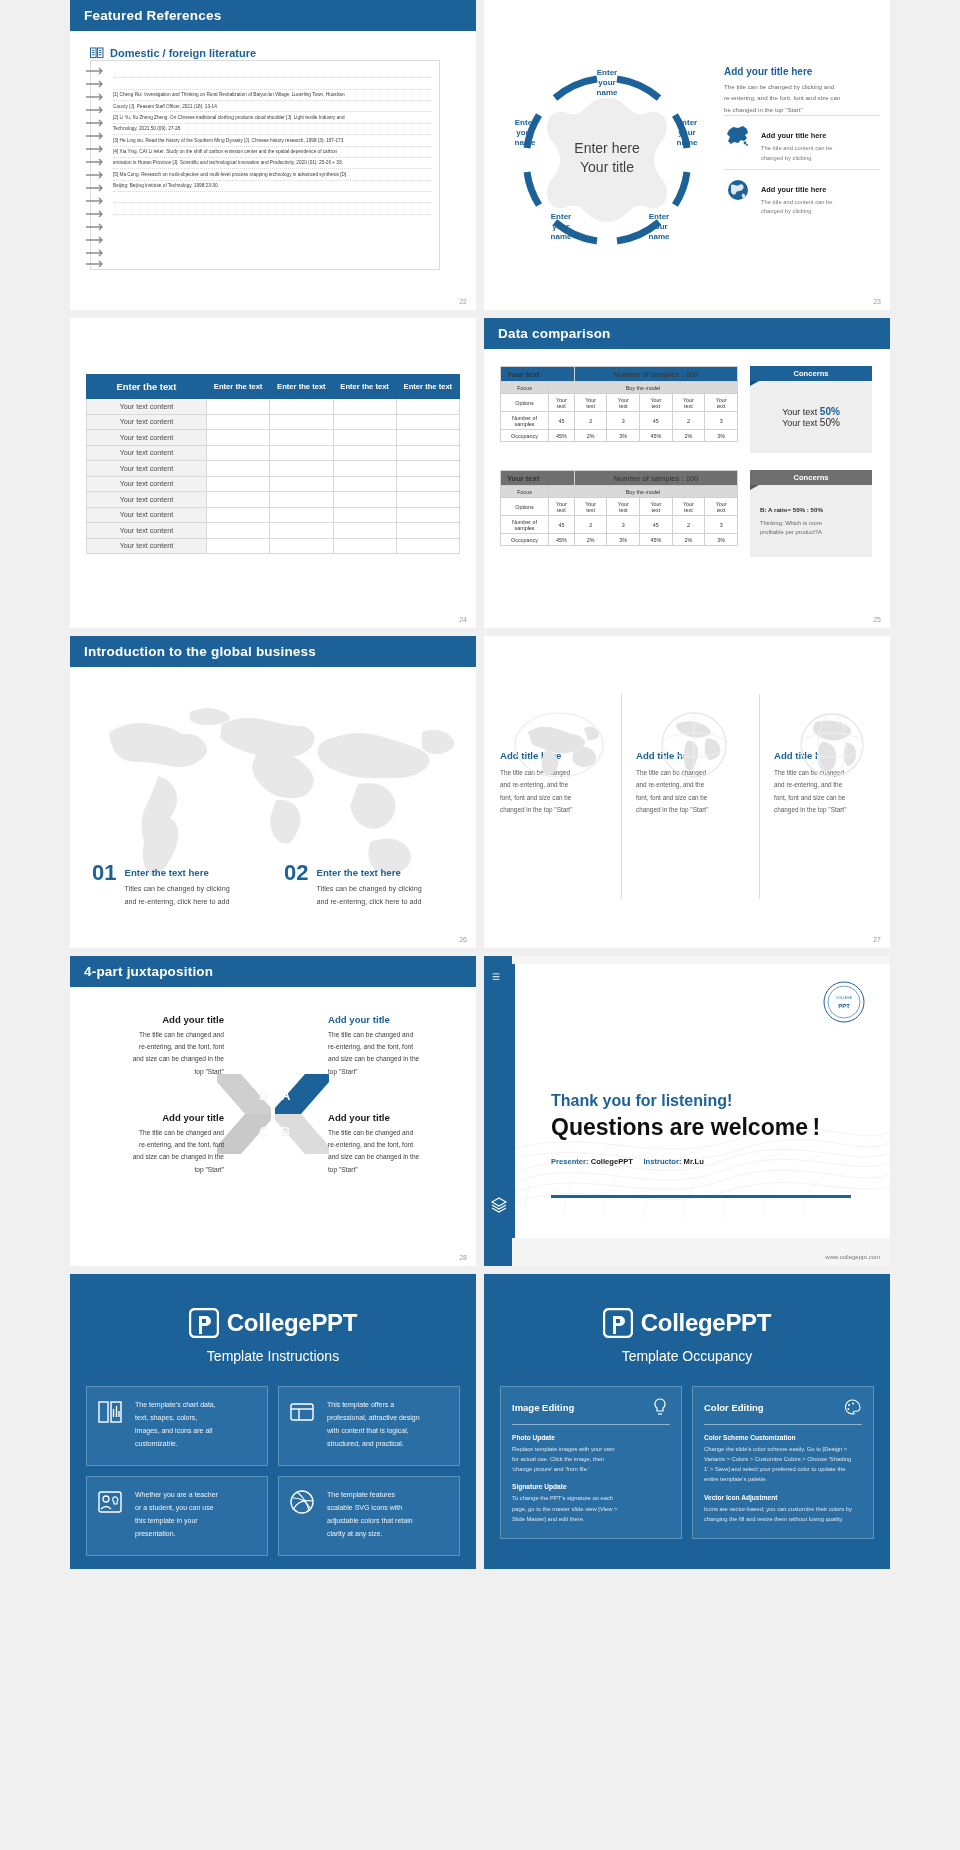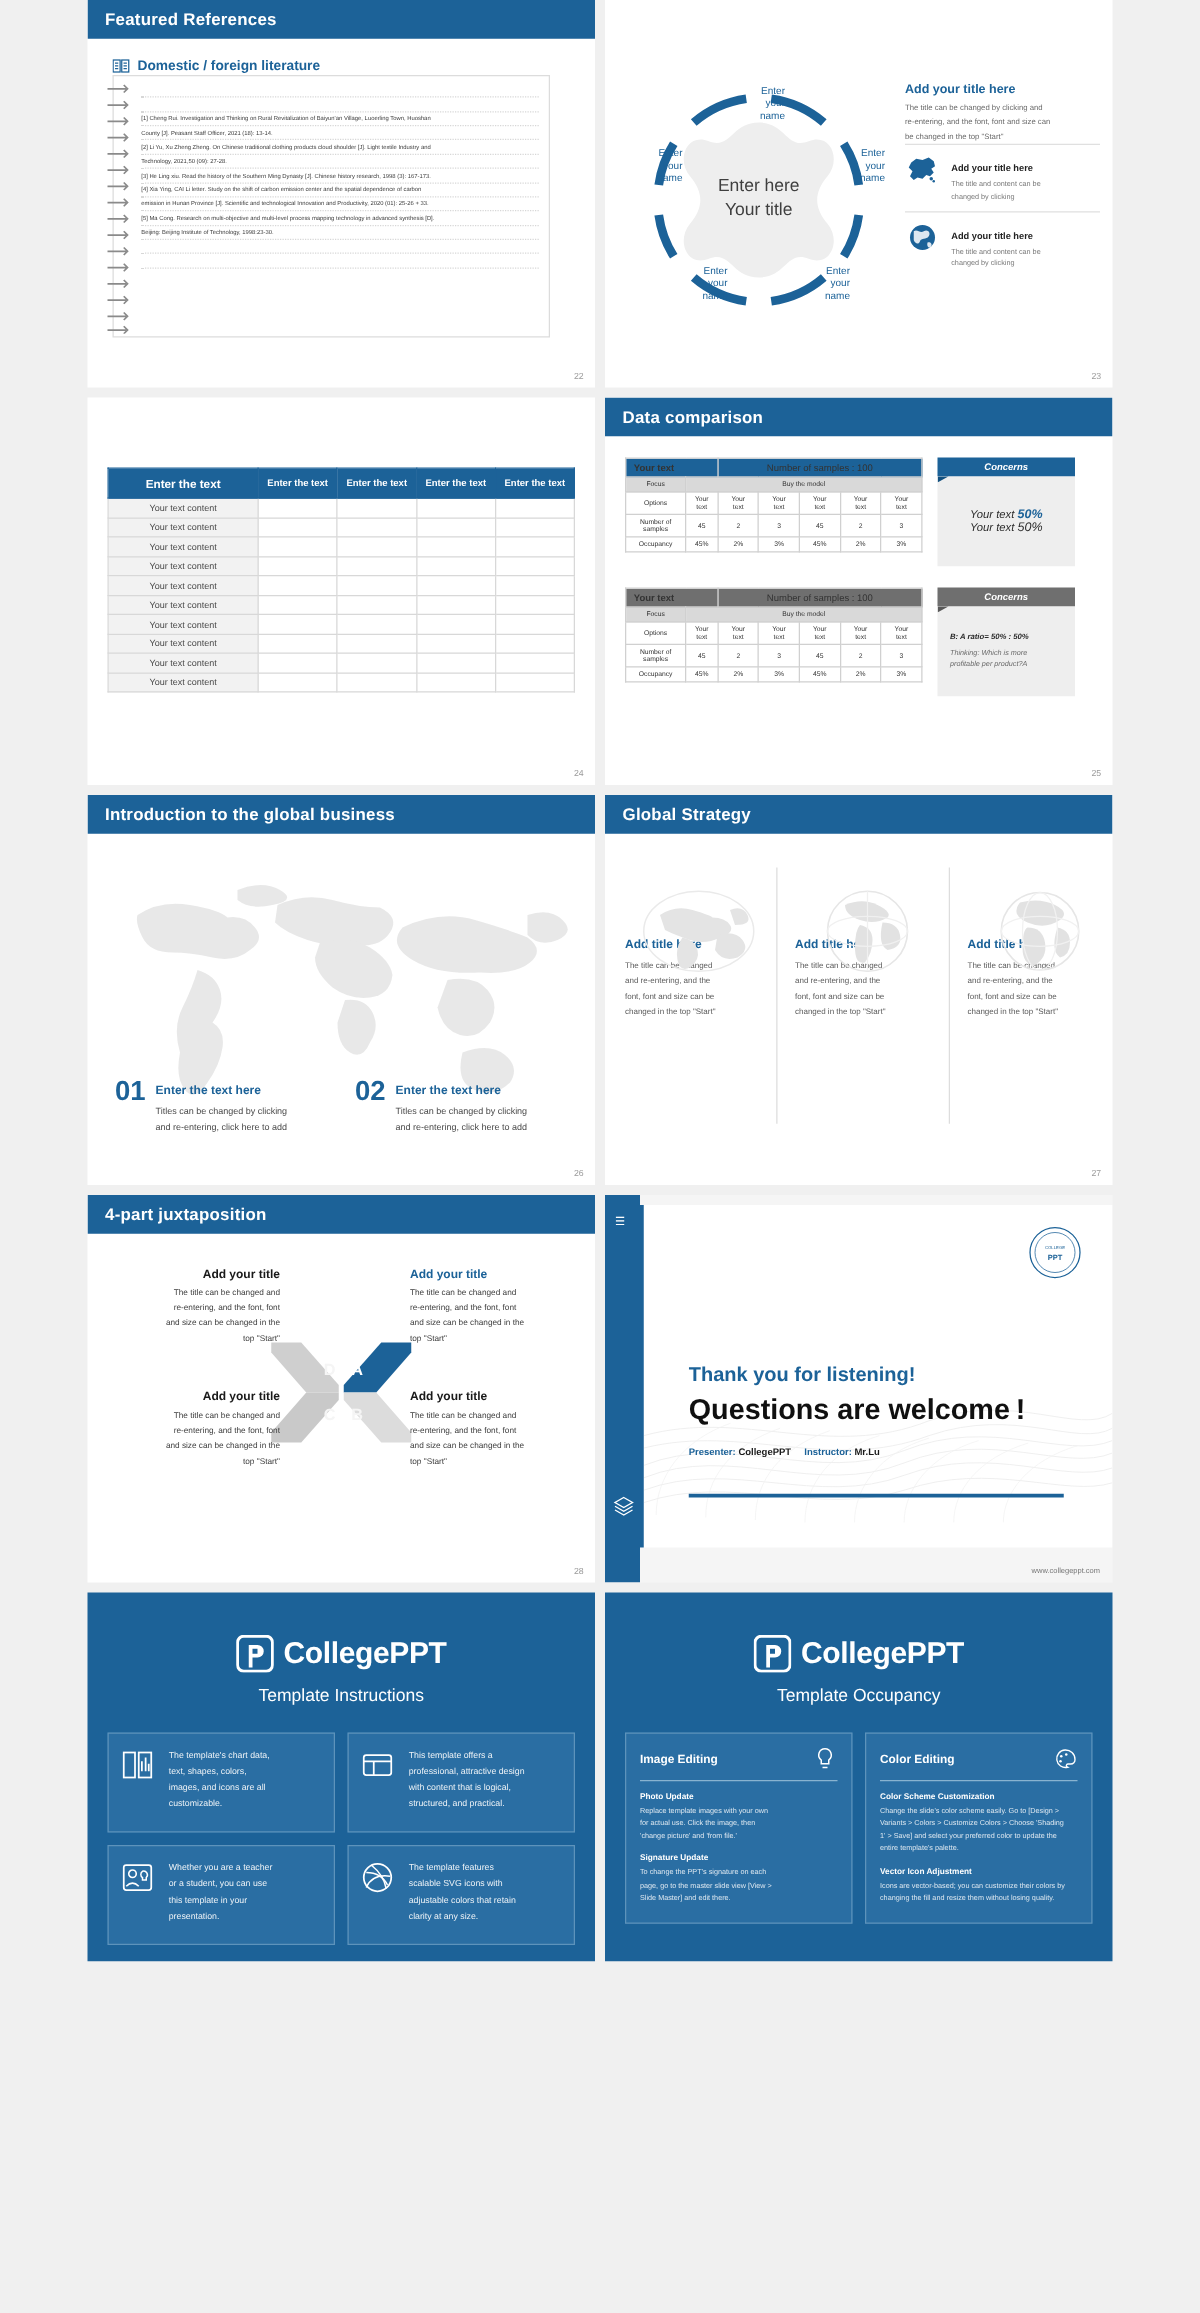--- a/index.html
+++ b/index.html
@@ -52,22 +52,22 @@
     padding: 2.6px 0 2.6px 0; white-space: nowrap;
   }
   .ref-line.blank { color: transparent; }
   
   .donut-wrap { position:absolute; left: 14px; top: 42px; width: 218px; height: 232px; }
   .donut-center {
     position:absolute; left:50%; top:50%; transform:translate(-50%,-50%);
     text-align:center; font-size:14px; color:#3f3f3f; line-height:1.35;
     width: 110px;
   }
-  .dlabel { position:absolute; color:#1c6298; font-size:8px; font-weight:normal;
-            text-align:right; line-height:1.25; width:42px; }
+  .dlabel { position:absolute; color:#1c6298; font-size:8px; font-weight:bold;
+            text-align:center; line-height:1.25; width:42px; }
   .s23-right { position:absolute; left: 240px; top: 66px; width: 156px; }
   .s23-h { color:#1c6298; font-size:10px; font-weight:bold; }
   .s23-p { color:#6a6a6a; font-size:6.2px; line-height:1.85; margin-top:4px; }
   .s23-row { display:flex; gap:7px; padding:8px 0 6px; border-top:1px solid #e0e0e0;
              align-items:flex-start; }
   .s23-row:first-of-type { margin-top:9px; }
   .s23-row .ico { width:30px; flex:0 0 30px; text-align:center; }
   .s23-row .t { color:#222; font-size:7.4px; font-weight:bold; }
   .s23-row .d { color:#7a7a7a; font-size:5.8px; line-height:1.6; margin-top:2px; }
   
@@ -88,21 +88,21 @@
   .dc-tbl.two { left:16px; top:152px; }
   .dc-tbl td, .dc-tbl th { border:1px solid #d0d0d0; font-size:5.4px; color:#333;
                             text-align:center; padding:2.5px 1px; }
   .dc-head { background:#1c6298; color:#fff; }
   .dc-head.grey { background:#6f6f6f; }
   .dc-head .l { font-size:7.6px; font-weight:bold; text-align:left; padding-left:6px; }
   .dc-head .r { font-size:7.6px; font-weight:normal; }
   .dc-sub { background:#d9d9d9; font-size:5.6px; }
   .dc-lbl { width:48px; }
   .concern {
-    position:absolute; width:110px;font-style:italic;
+    position:absolute; width:122px;
   }
   .concern.one { left:266px; top:48px; }
   .concern.two { left:266px; top:152px; }
   .concern .ch {
     background:#1c6298; color:#fff; font-size:7.6px; font-weight:bold;
     text-align:center; padding:3px 0; position:relative;
   }
   .concern.two .ch { background:#6f6f6f; }
   .concern .cb {
     background:#eeeeee; height:72px; display:flex; flex-direction:column;
@@ -544,23 +544,20 @@
         <span class="d" style="display:block">
           <span>Titles can be changed by clicking</span><br>
           <span>and re-entering, click here to add</span>
         </span>
       </span>
     </div>
     <div class="pageno">26</div>
   </div>
 
   <div class="slide">
-    <div class="bar">
-      <span class="bar-title">Global Strategy</span>
-    </div>
     <div class="vdiv" style="left:137px;"></div>
     <div class="vdiv" style="left:275px;"></div>
     <div class="gcol" style="left:16px;">
       <div class="globe" style="position:absolute; top:22px; left:12px;">
         <svg width="94" height="74" viewBox="0 0 94 74">
             <ellipse cx="47" cy="37" rx="44" ry="32" fill="none" stroke="#eaeaea" stroke-width="1.2"></ellipse>
             <g fill="#e4e4e4">
               <path d="M16 24 q12-8 26-4 t16 6 q10 0 14 6 t-8 10 q-12 6-24 2 t-20-8z"></path>
               <path d="M34 42 q10 2 12 10 t-6 14 q-8 4-10-6 t4-18z"></path>
               <path d="M62 40 q14-4 20 4 t-4 14 q-12 4-18-6z"></path>

